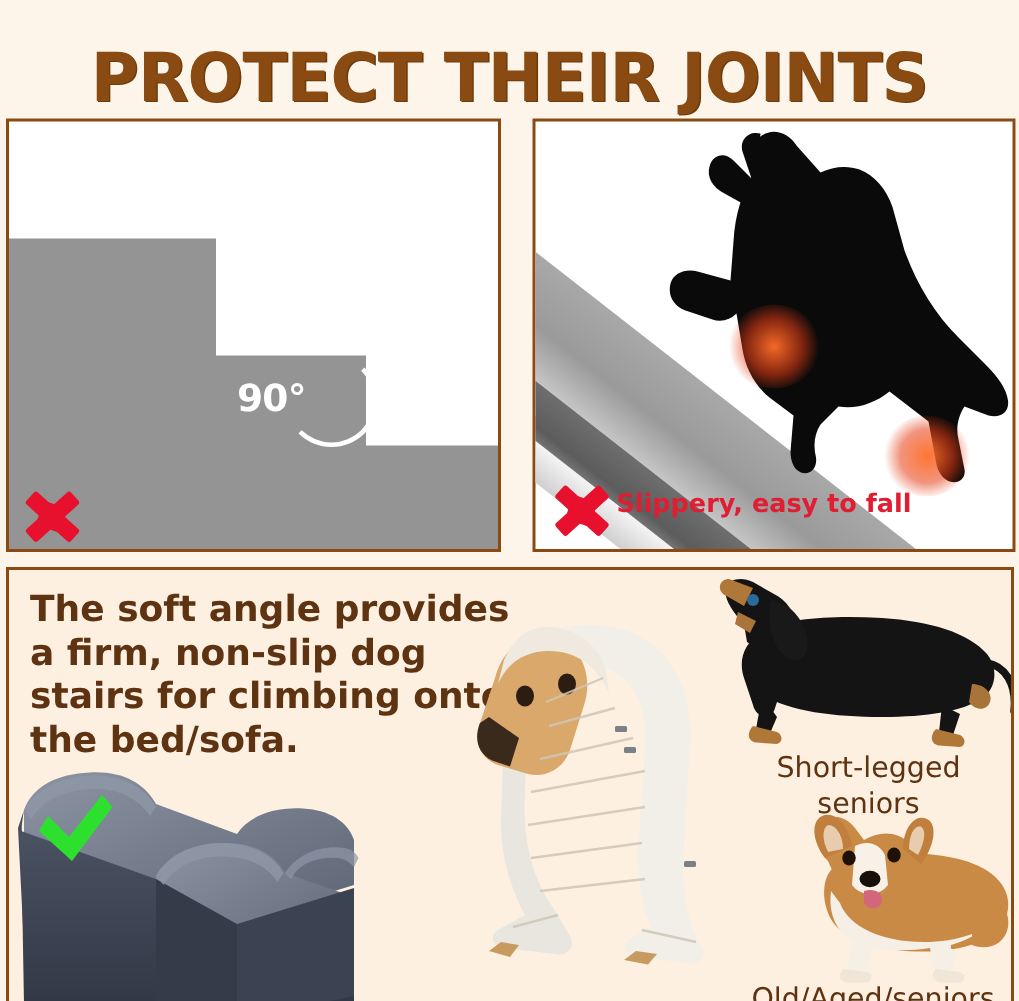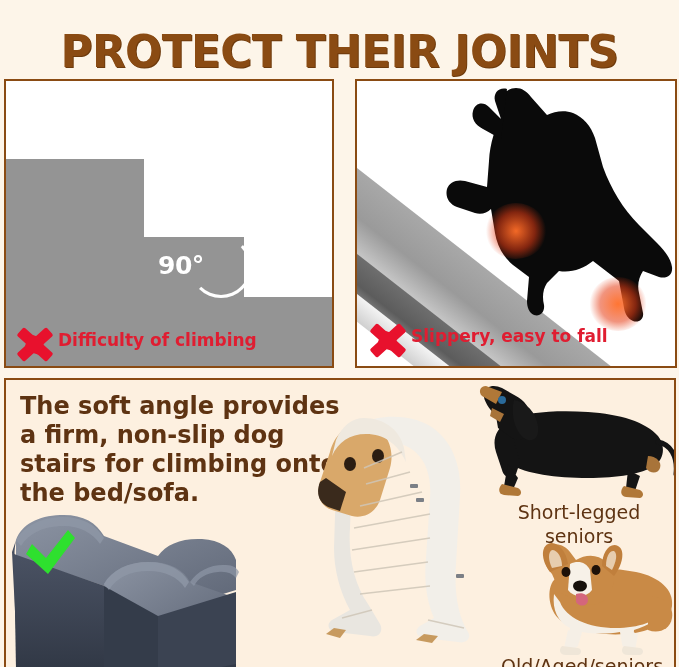--- a/index.html
+++ b/index.html
@@ -229,21 +229,20 @@
     <div class="step" id="step-3"></div>
 
     <div id="angle-arc"></div>
     <div id="angle-label">90°</div>
 
     <div class="x-mark" id="x-climbing">
       <span></span>
         <span></span>
         <span></span>
     </div>
-    <div class="caption-bad" id="cap-climbing">Difficulty of climbing</div>
   </div>
 
   <div class="panel" id="panel-slippery">
 
     <div id="ramp-wrap">
       <div class="ramp-band" id="ramp-top"></div>
       <div class="ramp-band" id="ramp-side"></div>
       <div class="ramp-band" id="ramp-top2"></div>
     </div>
 

